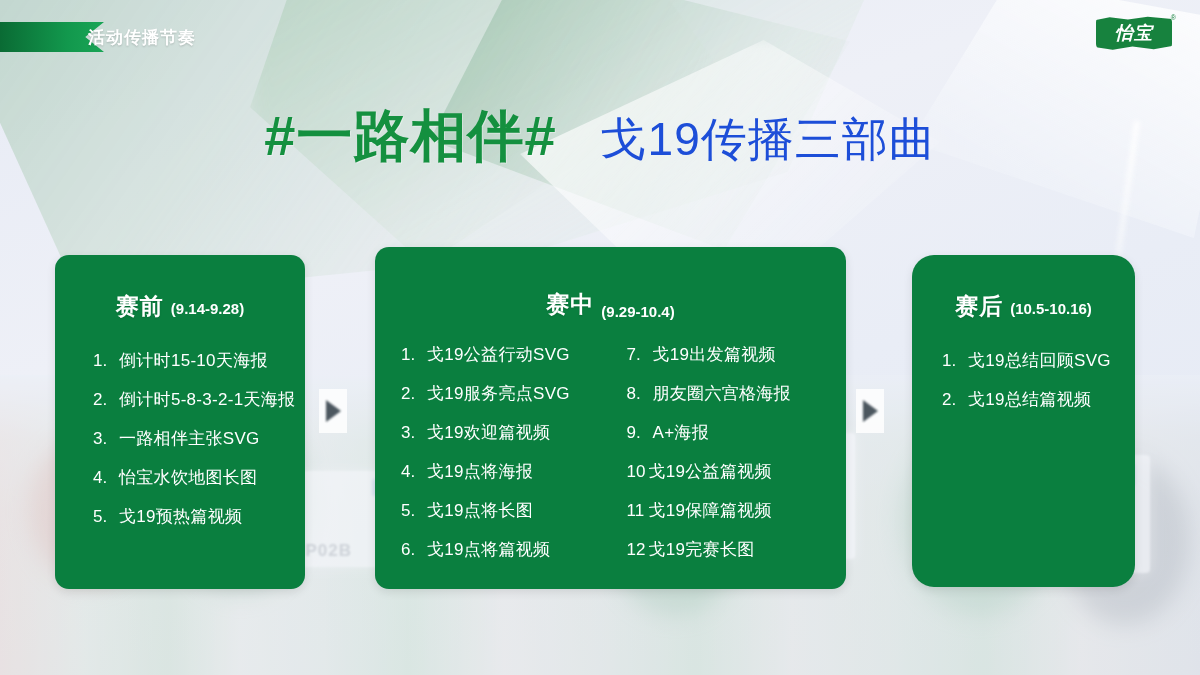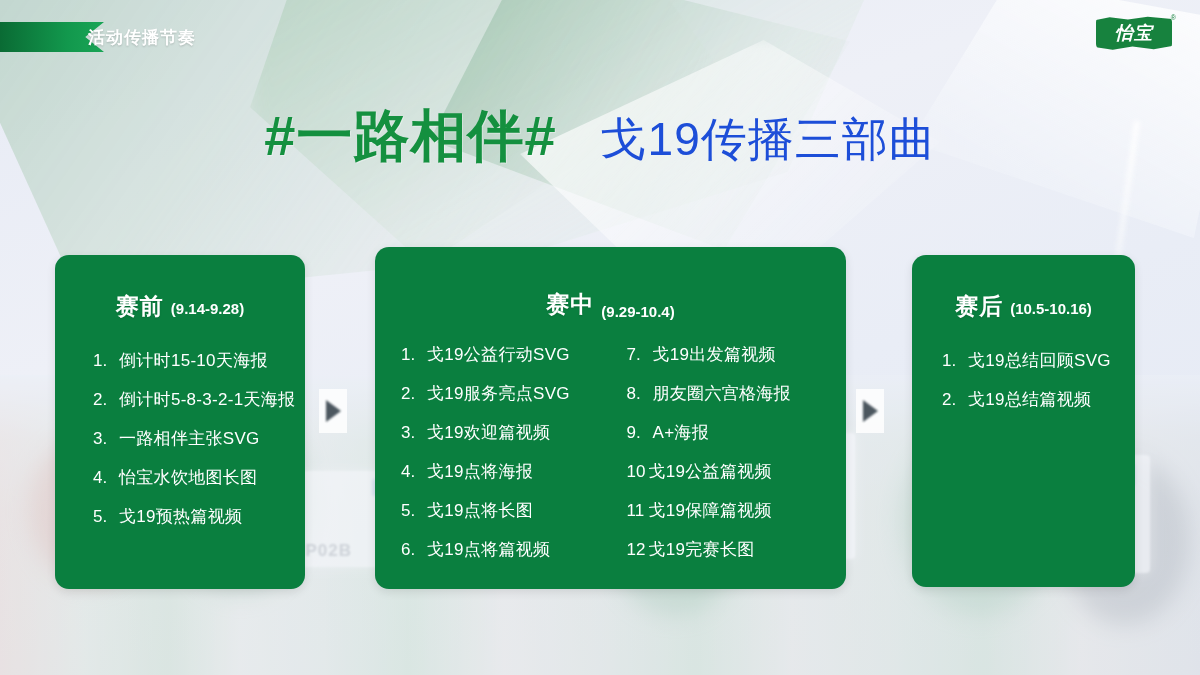--- a/index.html
+++ b/index.html
@@ -155,21 +155,21 @@
   
   .cards { position:absolute; left:0; top:17px; width:1200px; height:675px; z-index:5; }
 
   .card {
     position:absolute; background:#0a7f3f; border-radius:14px;
     box-shadow:0 3px 10px rgba(0,0,0,.10);
     color:#fff;
   }
   #card-pre  { left:55px;  top:238px; width:250px; height:334px; }
   #card-mid  { left:375px; top:230px; width:471px; height:342px; }
-  #card-post { left:912px; top:238px; width:223px; height:332px; }
+  #card-post { left:912px; top:238px; width:223px; height:332px;border-radius:22px; }
 
   .card-head {
     display:flex; align-items:baseline; justify-content:center; gap:7px;
     padding-top:36px;
   }
   #card-mid .card-head { padding-top:42px;align-items:flex-end; }
   .card-head .h-main {
     font-size:23px; font-weight:bold; letter-spacing:1px;
     text-shadow:0 1px 2px rgba(0,0,0,.15);
   }

